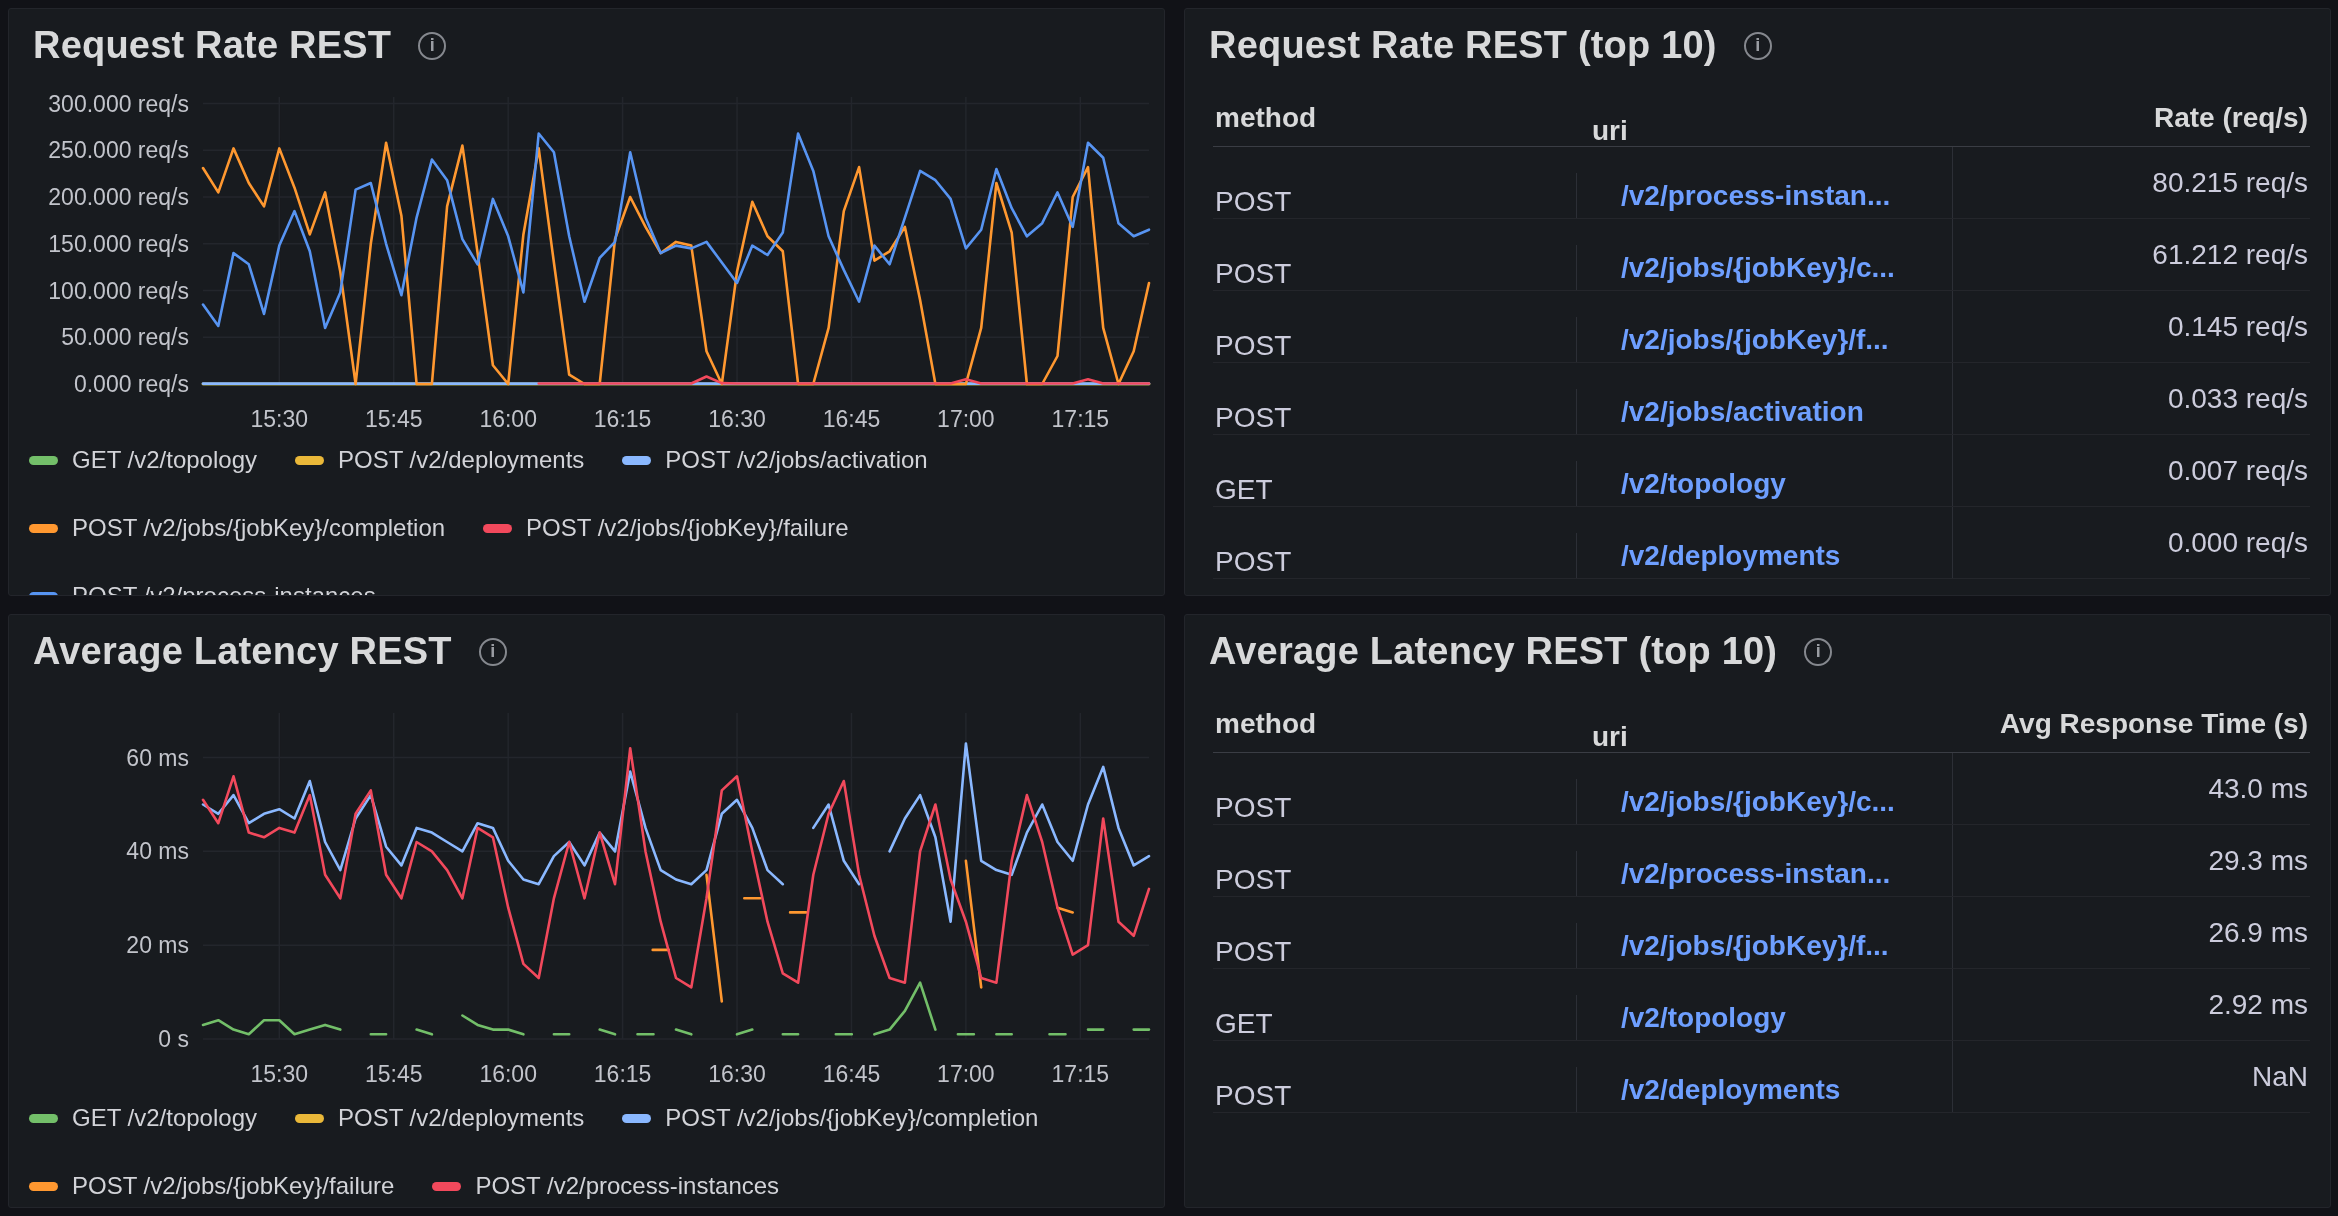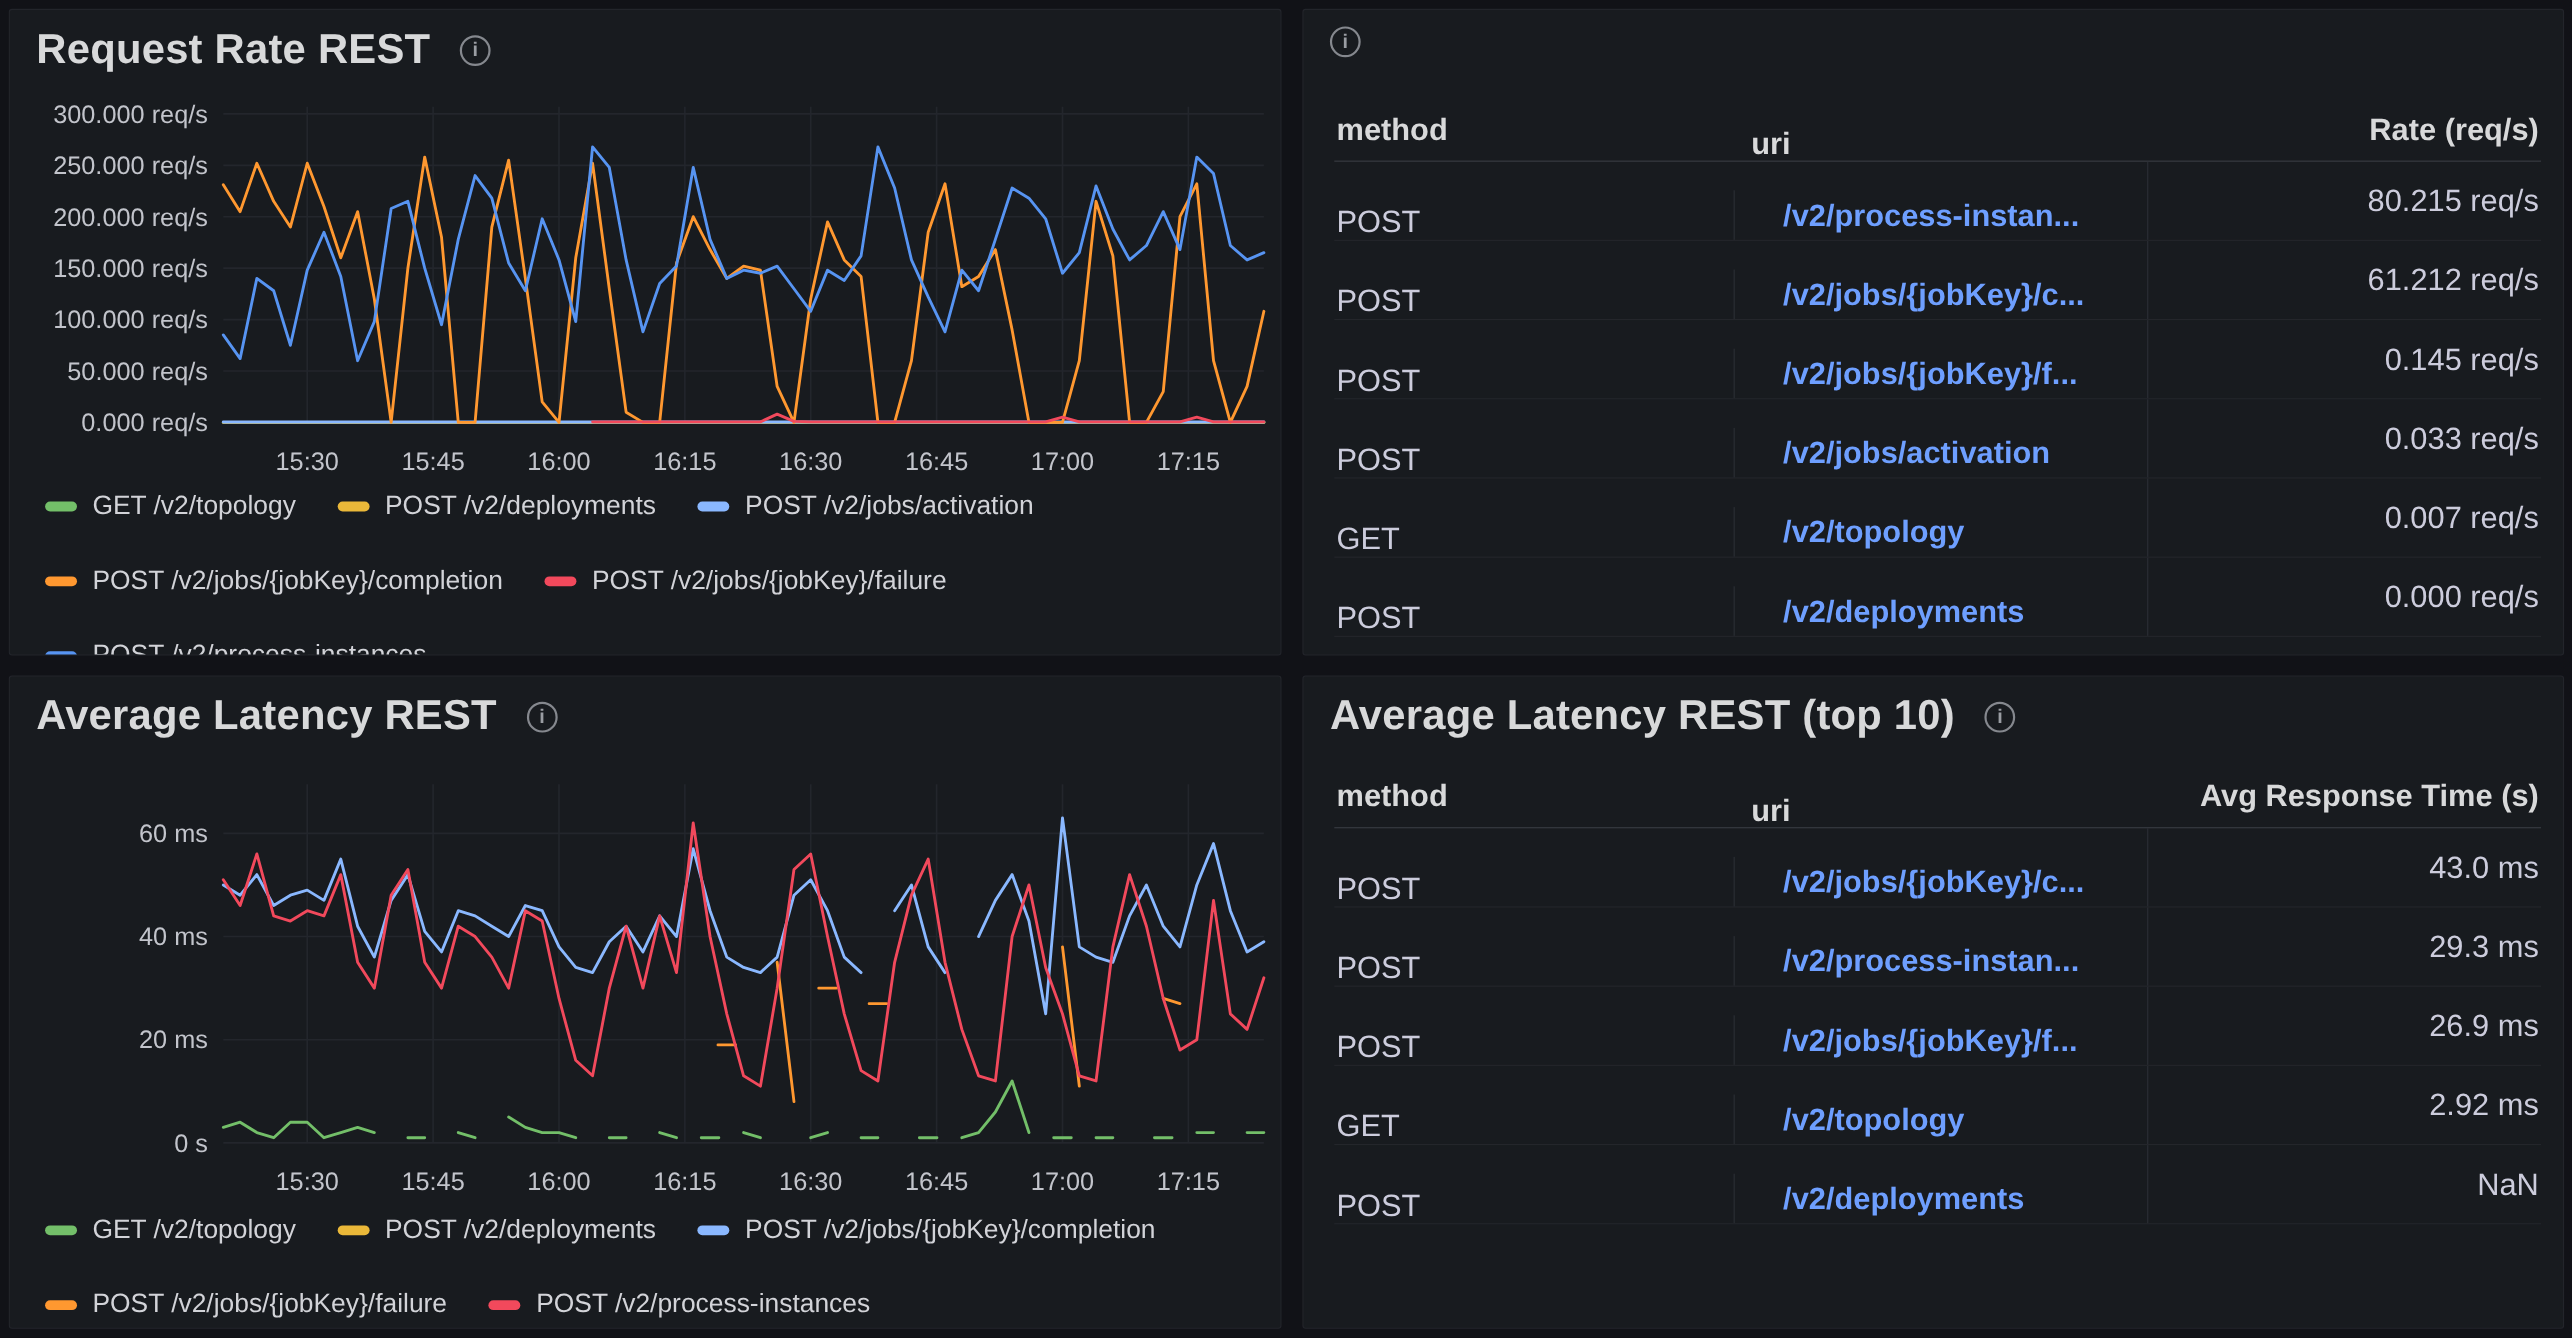--- a/index.html
+++ b/index.html
@@ -8,21 +8,21 @@
   .grid { display:grid; grid-template-columns:1157px 1147px; grid-template-rows:588px 594px;
           gap:18px 19px; padding:8px; }
   .panel { background:#181b1f; border:1px solid #23252b; border-radius:3px; position:relative; overflow:hidden; }
   .panel-header { position:absolute; top:15px; left:24px; display:flex; align-items:center; gap:27px; z-index:3; }
   .panel-title { font-size:38px; font-weight:600; color:#d8d9da; letter-spacing:.2px; cursor:pointer; }
   .info-icon { width:28px; height:28px; border:2px solid #85888e; border-radius:50%; color:#9a9da3;
                display:flex; align-items:center; justify-content:center; font-size:18px; font-weight:700; cursor:pointer; }
   svg.chart { position:absolute; inset:0; cursor:crosshair; }
   .tick-y { font-size:23px; fill:#c2c4cb; }
   .tick-x { font-size:23px; fill:#c2c4cb; }
-  .legend { position:absolute; left:32px; right:14px; display:flex; flex-wrap:wrap;
+  .legend { position:absolute; left:20px; right:14px; display:flex; flex-wrap:wrap;
             column-gap:40px; row-gap:16px; align-items:center; font-size:24px; color:#d2d3d8;gap:38px; }
   .legend-item { display:flex; align-items:center; gap:14px; height:30px; cursor:pointer; white-space:nowrap; }
   .swatch { width:29px; height:9px; border-radius:5px; flex:0 0 auto; }
   .table { position:absolute; left:28px; right:20px; top:80px; font-size:28px; color:#ccccdc; }
   .t-head { display:flex; height:58px; align-items:center; border-bottom:1px solid #3a3d44;
             font-weight:600; color:#d8d9da; }
   .t-row { display:flex; height:72px; align-items:flex-end; border-bottom:1px solid #24262b; }
   .c-method { width:363px; padding-left:2px; }
   .c-uri { width:376px; padding-left:16px;margin-top:26px; }
   .t-row .c-uri { border-left:1px solid #2c2f36; align-self:stretch; display:flex; align-items:center;padding-left:44px; }
@@ -101,20 +101,21 @@
         </div>
         <div class="legend-item">
           <span class="swatch" style="background: rgb(87, 148, 242);"></span>
           <span>POST /v2/process-instances</span>
         </div>
       </div>
   </div>
 
   <div class="panel">
     <div class="panel-header">
+      <div class="panel-title">Request Rate REST (top 10)</div>
       <div class="info-icon">i</div>
     </div>
     <div class="table">
       <div class="t-head">
         <div class="c-method">method</div>
         <div class="c-uri">uri</div>
         <div class="c-val">Rate (req/s)</div>
       </div>
       <div id="tbody0">
           <div class="t-row">

